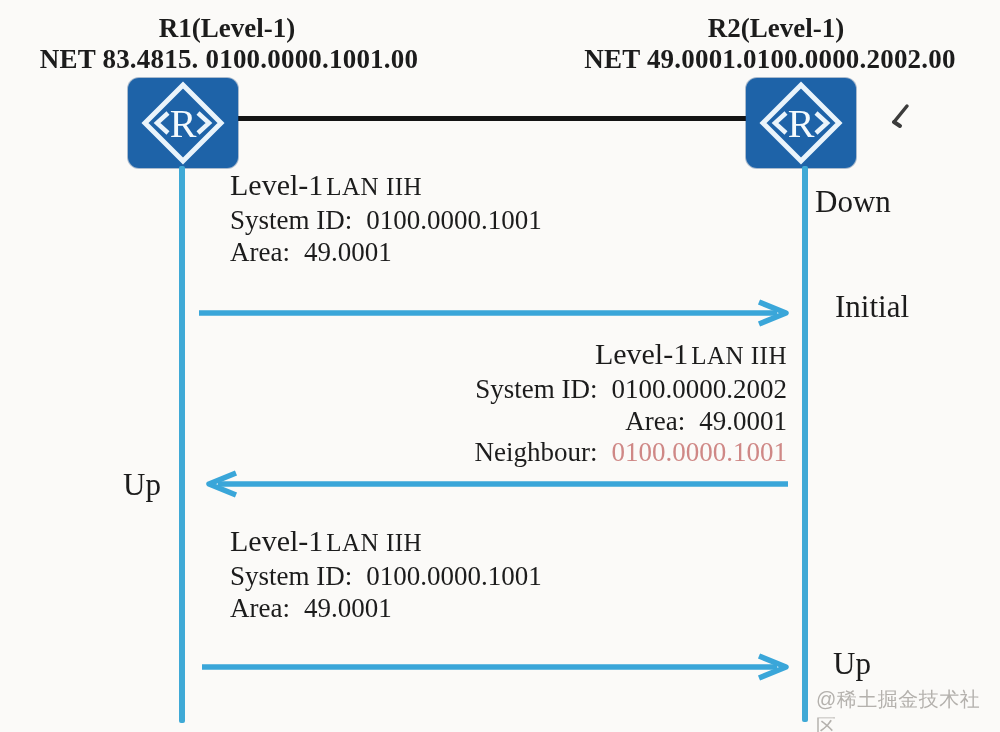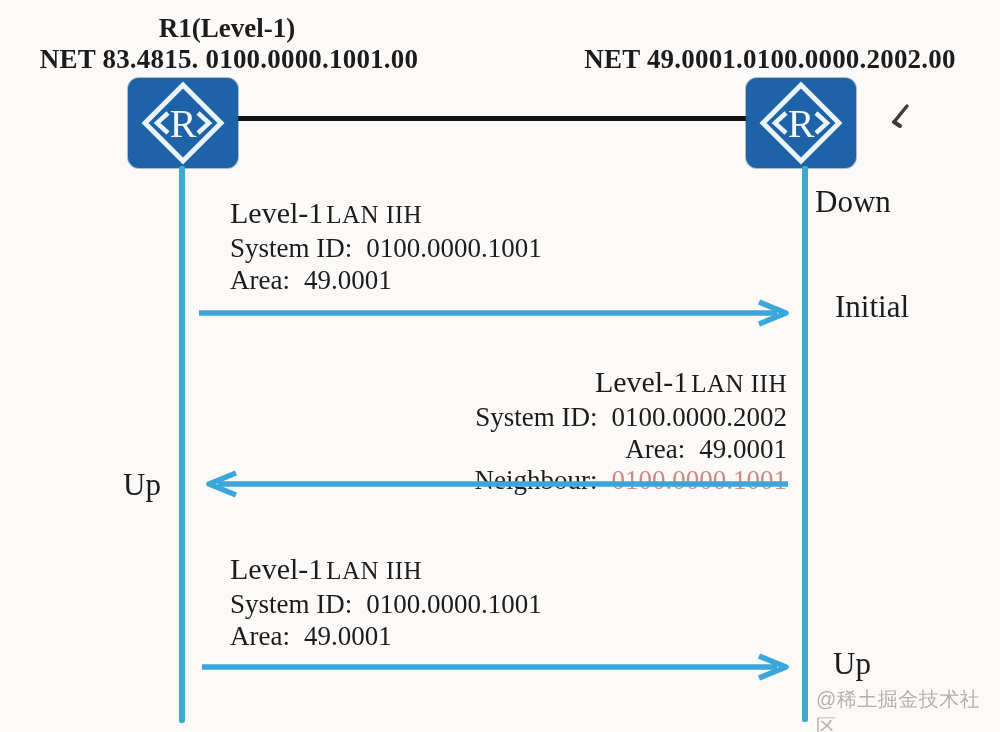--- a/index.html
+++ b/index.html
@@ -30,21 +30,21 @@
   .router svg{position:absolute;left:0;top:0;}
   .link-line{
     position:absolute;left:236px;top:116px;
     width:514px;height:5px;background:#141414;
   }
   .vline{
     position:absolute;width:6px;background:#3fa9d6;border-radius:2px;
   }
   .vline.left{left:179px;top:166px;height:557px;}
   .vline.right{left:802px;top:166px;height:556px;}
-  .msg{position:absolute;white-space:nowrap;margin-top:28px;}
+  .msg{position:absolute;white-space:nowrap;}
   .msg.align-right{text-align:right;}
   .msg-title{font-size:30px;line-height:36px;}
   .msg-title .sub{font-size:25px;margin-left:3px;letter-spacing:0.5px;}
   .msg-row{font-size:27px;line-height:31.5px;}
   .msg-row .lbl{margin-right:14px;}
   .arrow{position:absolute;}
   .state-label{
     position:absolute;font-size:31px;white-space:nowrap;
   }
   .watermark{
@@ -54,20 +54,21 @@
   }
   .cursor-glyph{position:absolute;left:885px;top:102px;}
 </style>
 </head>
 <body>
 
 <div class="stage">
 
   <div class="hdr-title" style="left:27px;top:13px;width:400px;">R1(Level-1)</div>
   <div class="hdr-net" style="left:3px;top:44px;width:452px;">NET 83.4815. 0100.0000.1001.00</div>
+  <div class="hdr-title" style="left:576px;top:13px;width:400px;">R2(Level-1)</div>
   <div class="hdr-net" style="left:550px;top:44px;width:440px;">NET 49.0001.0100.0000.2002.00</div>
 
   <div class="link-line"></div>
 
   <div class="router" style="left:128px;top:78px;">
     <svg width="110" height="90" viewBox="0 0 110 90">
       <polygon points="55,7 93,45 55,83 17,45" fill="none" stroke="#eaf4fb" stroke-width="5"></polygon>
       <polyline points="40,35 29,45 40,55" fill="none" stroke="#eaf4fb" stroke-width="4.5"></polyline>
       <polyline points="70,35 81,45 70,55" fill="none" stroke="#eaf4fb" stroke-width="4.5"></polyline>
       <text x="55" y="59" text-anchor="middle" font-family="Liberation Serif, DejaVu Serif, serif" font-size="40" fill="#f4fafd">R</text>

